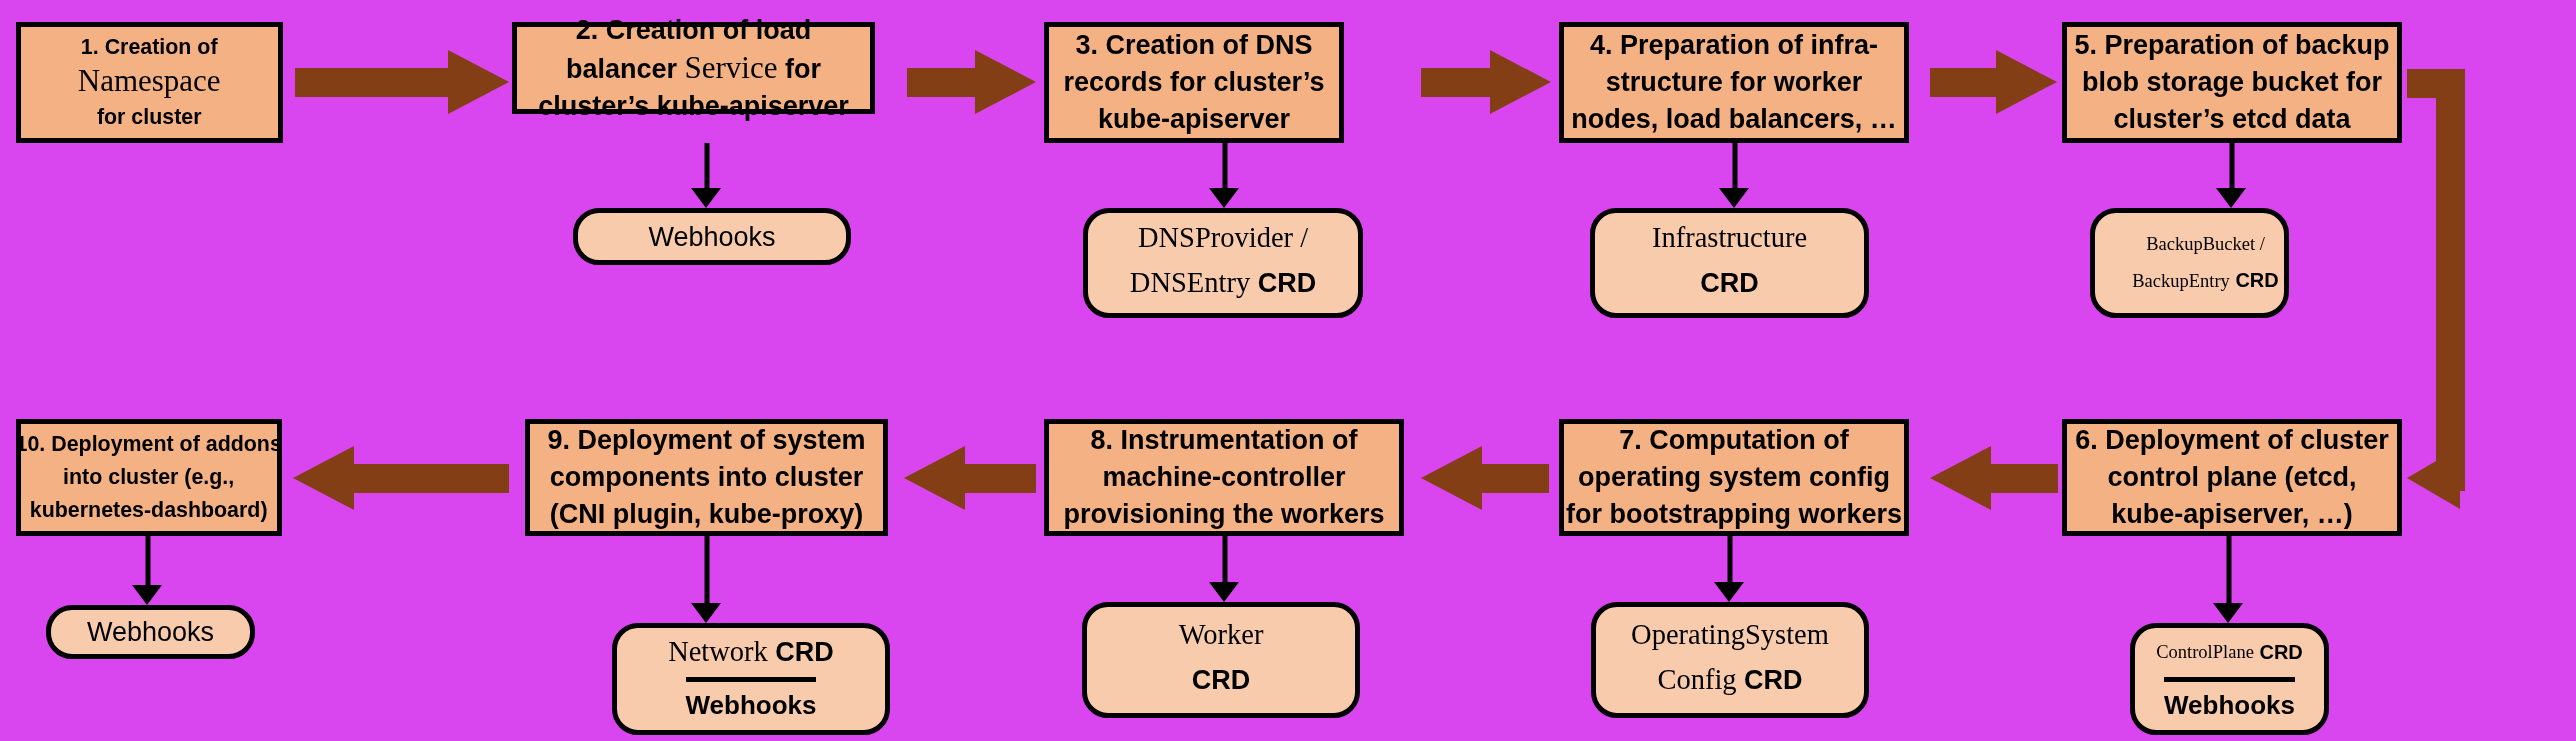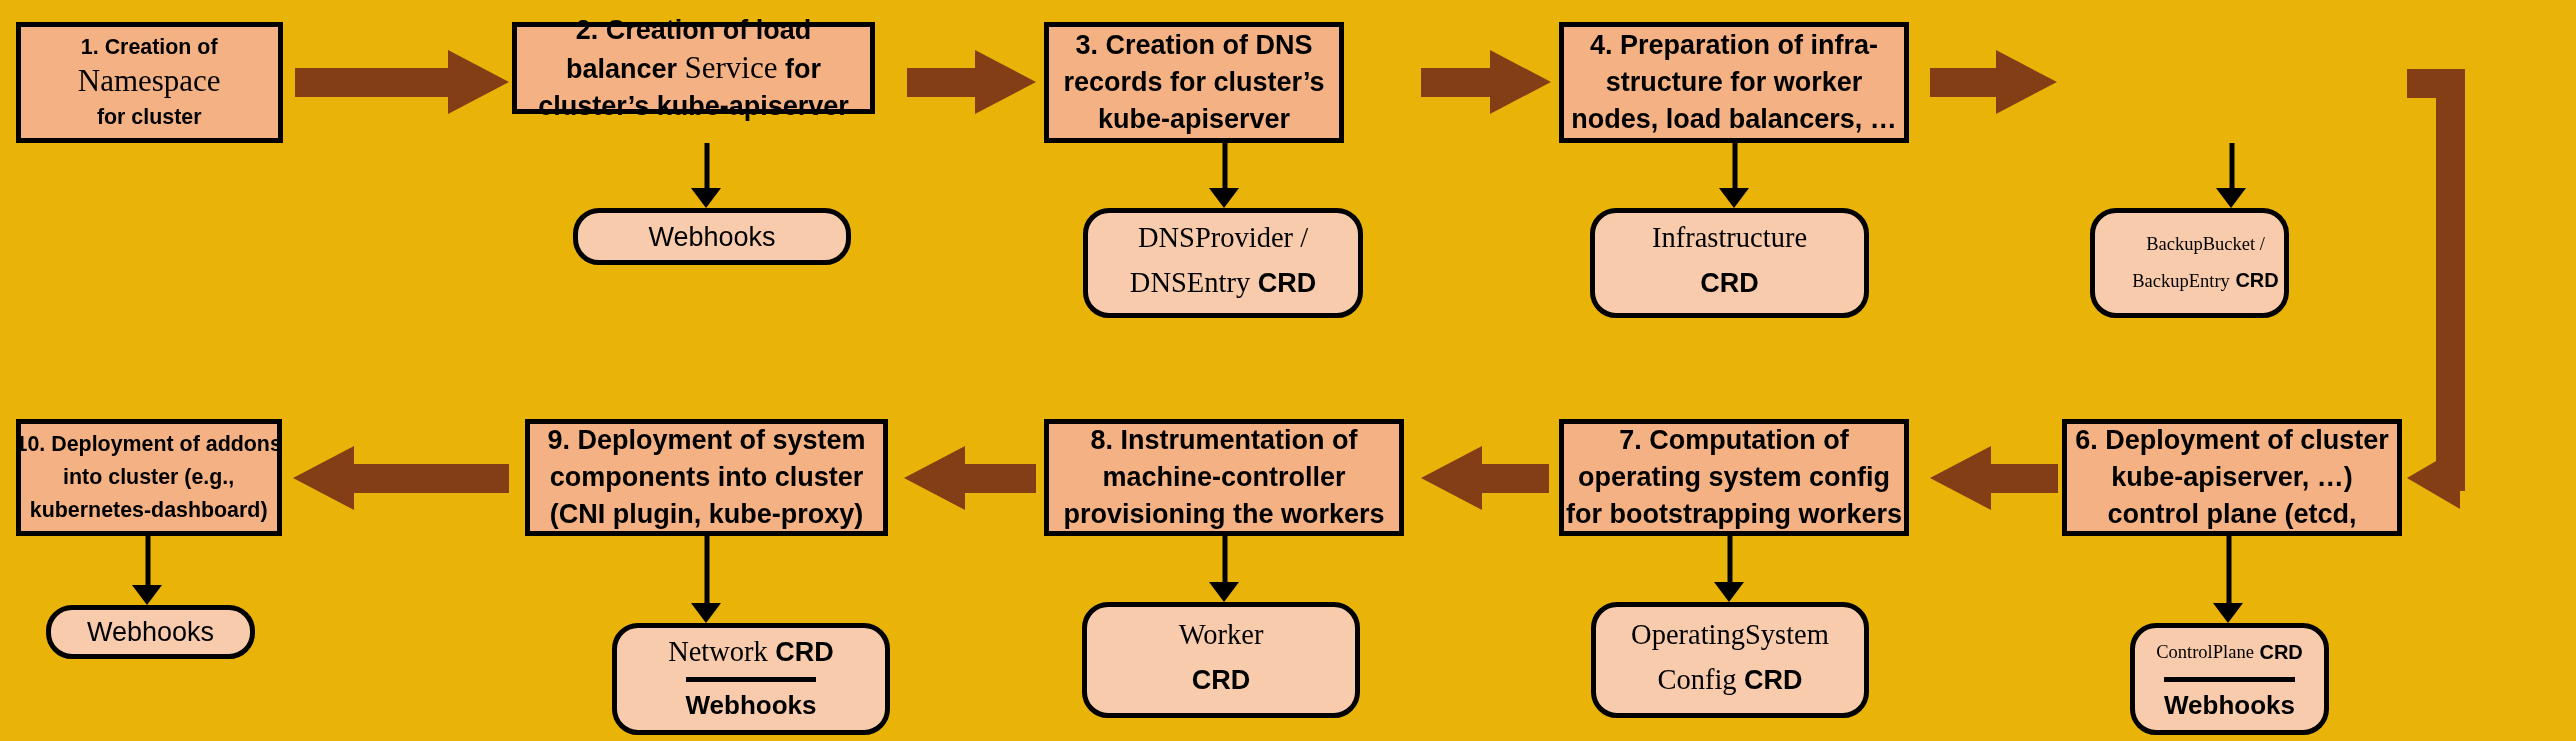--- a/index.html
+++ b/index.html
@@ -1,17 +1,17 @@
 <!DOCTYPE html>
 <html style="--main-fill: #F4B183; --sub-fill: #F8CBAD; --arrow: #843E16; --ink: #000000;font-size:11.4px"><head>
 <meta charset="utf-8">
 <style>
   html,body{margin:0;padding:0;background:#ffffff;}
   .canvas{
-    position:relative;width:2576px;height:742px;background:#eab308;
+    position:relative;width:2576px;height:742px;background:#d946ef;
     font-family:"Liberation Sans",sans-serif;color:#000;overflow:hidden;
   }
   .box{
     position:absolute;box-sizing:border-box;border:5.7px solid var(--ink,#000);
     background:var(--main-fill,#F4B183);
     display:flex;flex-direction:column;justify-content:center;align-items:center;
     text-align:center;
   }
   .box.sub{background:var(--sub-fill,#F8CBAD);border-radius:26px;}
   .line{white-space:pre;}
@@ -77,25 +77,30 @@
     <div class="line"><span class="seg">records for cluster’s</span></div>
     <div class="line"><span class="seg">kube-apiserver</span></div>
   </div>
 
   <div class="box main wide" style="left:1559px;top:22px;width:350px;height:121px">
     <div class="line"><span class="seg">4. Preparation of infra-</span></div>
     <div class="line"><span class="seg">structure for worker</span></div>
     <div class="line"><span class="seg">nodes, load balancers, …</span></div>
   </div>
 
+  <div class="box main wide" style="left:2062px;top:22px;width:340px;height:121px">
+    <div class="line"><span class="seg">5. Preparation of backup</span></div>
+    <div class="line"><span class="seg">blob storage bucket for</span></div>
+    <div class="line"><span class="seg">cluster’s etcd data</span></div>
+  </div>
 
   <div class="box main wide" style="left:2062px;top:419px;width:340px;height:117px">
     <div class="line"><span class="seg">6. Deployment of cluster</span></div>
+    <div class="line"><span class="seg">control plane (etcd,</span></div>
     <div class="line"><span class="seg">kube-apiserver, …)</span></div>
-    <div class="line"><span class="seg">control plane (etcd,</span></div>
   </div>
 
   <div class="box main wide" style="left:1559px;top:419px;width:350px;height:117px">
     <div class="line"><span class="seg">7. Computation of</span></div>
     <div class="line"><span class="seg">operating system config</span></div>
     <div class="line"><span class="seg">for bootstrapping workers</span></div>
   </div>
 
   <div class="box main wide" style="left:1044px;top:419px;width:360px;height:117px">
     <div class="line"><span class="seg">8. Instrumentation of</span></div>

